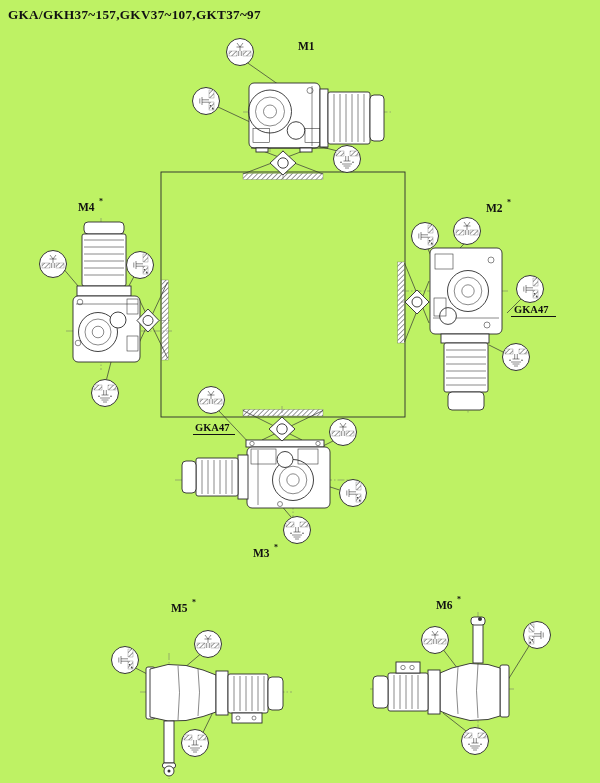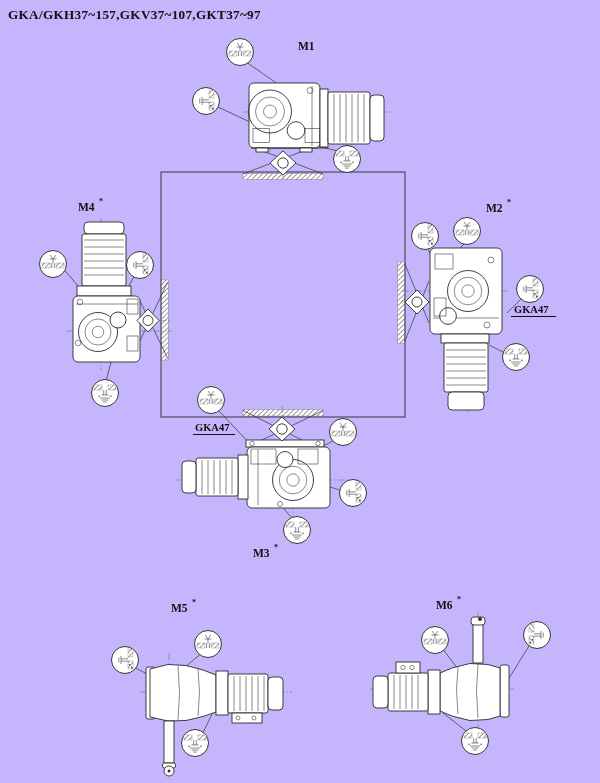--- a/index.html
+++ b/index.html
@@ -1,16 +1,16 @@
 <!DOCTYPE html>
 <html><head>
 <meta charset="utf-8">
 <style>
   html,body{margin:0;padding:0;background:#fff;}
-  .canvas{position:relative;width:600px;height:783px;background:#c4b5fd;overflow:hidden;}
+  .canvas{position:relative;width:600px;height:783px;background:#bef264;overflow:hidden;}
   svg{display:block;}
   svg text{font-family:"Liberation Serif","DejaVu Serif",serif;font-weight:bold;fill:#111;}
   .ttl{font-size:13.2px;letter-spacing:.3px;}
   .lbl{font-size:11.5px;}
   .sup{font-size:8px;}
   .ann{font-size:10.5px;}
   .ln{stroke:#2b2b2b;stroke-width:.9;fill:none;}
   .fil{fill:#fff;stroke:#2b2b2b;stroke-width:.9;}
   .thin{stroke:#2b2b2b;stroke-width:.55;fill:none;}
   .cl{stroke:#6a6a6a;stroke-width:.5;stroke-dasharray:7 2 1.5 2;fill:none;}

